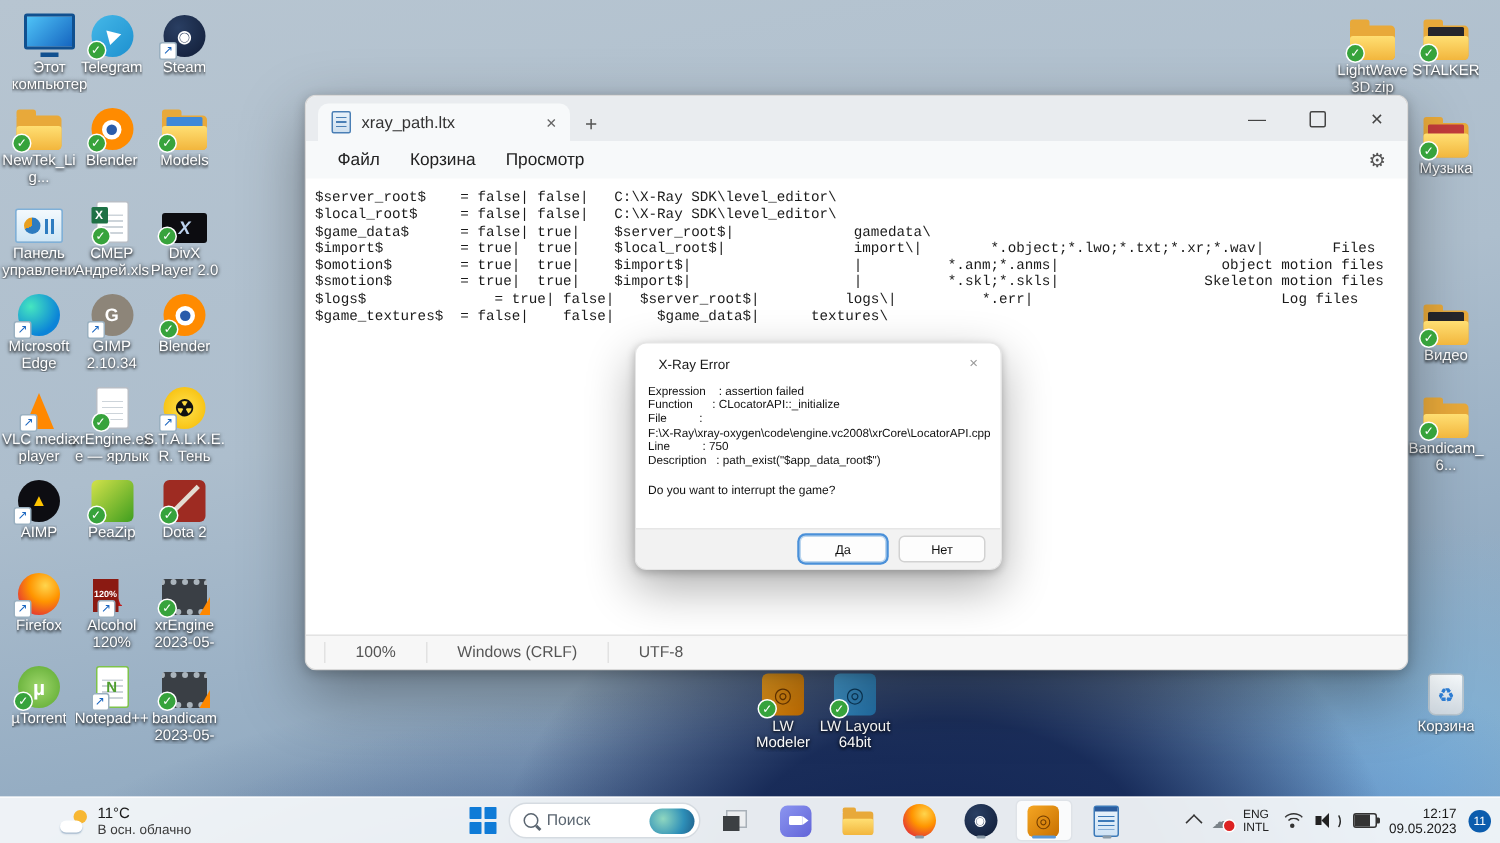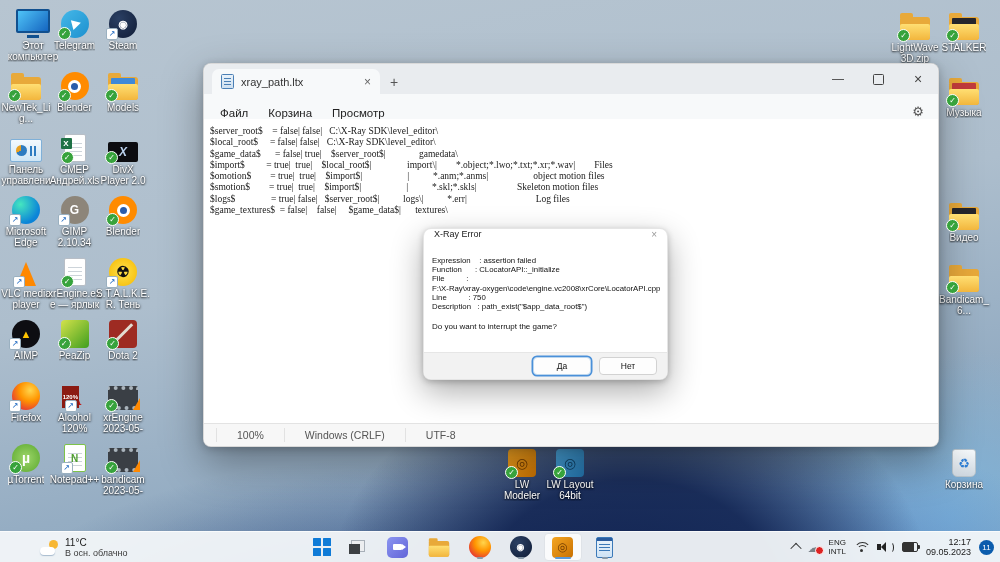--- a/index.html
+++ b/index.html
@@ -54,31 +54,31 @@
     box-shadow:0 16px 42px rgba(0,0,0,.35),0 2px 8px rgba(0,0,0,.2);display:flex;flex-direction:column;overflow:hidden;border:1px solid rgba(0,0,0,.15)}
   .titlebar{height:30px;background:#e9ecef;display:flex;align-items:flex-end;padding-left:8px;position:relative;flex:none}
   .tab{height:25px;background:#f7f9fa;border-radius:7px 7px 0 0;display:flex;align-items:center;gap:7px;padding:0 9px;font-size:11px;color:#333;width:150px}
   .tabicon{width:11px;height:13px;background:linear-gradient(#e8f2fa,#cfe0ef);border:1px solid #4a7fb5;border-radius:1.5px;position:relative;flex:none}
   .tabicon::after{content:'';position:absolute;left:2px;right:2px;top:3px;height:8px;background:repeating-linear-gradient(#4a7fb5 0 1px,transparent 1px 3px)}
   .tab-close{margin-left:auto;color:#666;font-size:12px;line-height:12px}
   .new-tab{margin-left:10px;margin-bottom:5px;color:#555;font-size:14px;line-height:14px}
   .win-controls{position:absolute;right:0;top:0;height:30px;display:flex;align-items:center}
   .win-controls>span{width:40px;height:100%;display:flex;align-items:center;justify-content:center;color:#444;font-size:12px}
   .wc-max{width:9px;height:9px;border:1px solid #444;border-radius:1.5px;display:block}
-  .menubar{height:25px;background:#f7f9fa;display:flex;align-items:flex-end;padding-left:6px;font-size:11.5px;color:#222;position:relative;flex:none}
+  .menubar{height:25px;background:#f7f9fa;display:flex;align-items:center;padding-left:11px;font-size:11.5px;color:#222;position:relative;flex:none}
   .menubar .mi{padding:0 10px}
   .gear{position:absolute;right:14px;color:#555;font-size:13px}
-  .editor{flex:1;margin:0;padding:7px 4px 0 6px;font-family:Liberation Serif, serif;font-size:9.5px;line-height:11.3px;color:#1a1a1a;background:#fff;overflow:hidden;white-space:pre}
+  .editor{flex:1;margin:0;padding:7px 4px 0 6px;font-family:Liberation Mono, monospace;font-size:9.5px;line-height:11.3px;color:#1a1a1a;background:#fff;overflow:hidden;white-space:pre}
   .statusbar{height:22px;border-top:1px solid #e3e3e3;background:#f7f7f7;display:flex;align-items:center;font-size:10.5px;color:#555;padding:0 12px;flex:none}
   .statusbar .sb-left{flex:1}
   .statusbar .seg{padding:0 20px;border-left:1px solid #e2e2e2;height:14px;line-height:14px}
   
   .dialog{position:absolute;left:423px;top:228px;width:243px;height:150px;background:#fff;border-radius:8px;
     box-shadow:0 12px 32px rgba(0,0,0,.32),0 2px 6px rgba(0,0,0,.22);display:flex;flex-direction:column;overflow:hidden;border:1px solid rgba(0,0,0,.1)}
-  .dlg-title{height:19px;display:flex;align-items:flex-start;padding:0 10px;font-size:9px;color:#1a1a1a;flex:none}
+  .dlg-title{height:19px;display:flex;align-items:flex-end;padding:0 15px;font-size:9px;color:#1a1a1a;flex:none}
   .dlg-close{margin-left:auto;color:#999;font-size:10px}
   .dlg-body{padding:8px 8px 0;white-space:pre;font-size:7.8px;line-height:9.2px;color:#111}
   .dlg-question{padding:11px 8px 0;font-size:8px;color:#111}
   .dlg-footer{margin-top:auto;background:#f2f2f2;border-top:1px solid #e6e6e6;height:26px;display:flex;align-items:center;justify-content:flex-end;gap:8px;padding:0 10px;flex:none}
   .dlg-btn{width:56px;height:16px;background:#fdfdfd;border:1px solid #d2d2d2;border-radius:4px;font-size:8.5px;display:flex;align-items:center;justify-content:center;color:#111}
   .dlg-btn.primary{border-color:#bcd6ee;box-shadow:0 0 0 1.5px #4a90d9}
   
   .taskbar{position:absolute;left:0;bottom:0;width:100%;height:30px;background:rgba(243,246,249,.94);border-top:1px solid rgba(255,255,255,.7)}
   .weather{position:absolute;left:40px;top:0;height:30px;display:flex;align-items:center;gap:7px}
   .wicon{width:18px;height:15px;position:relative}
@@ -458,20 +458,25 @@
     </div>
     <div class="tb-center">
       <span class="tb-btn">
         <span class="startlogo">
             <span></span>
             <span></span>
             <span></span>
             <span></span>
           </span>
       </span>
+      <span class="spill">
+        <span class="sglyph"></span>
+        <span class="stext">Поиск</span>
+        <span class="spill-img"></span>
+      </span>
       <span id="tb-apps" style="display:flex;align-items:center;gap:5px">
           <span class="tb-btn tb-app">
             <span class="tview">
               <span class="back"></span>
               <span class="front"></span>
             </span>
           </span>
           <span class="tb-btn tb-app">
             <span class="chaticon">
               <span class="cam"></span>

